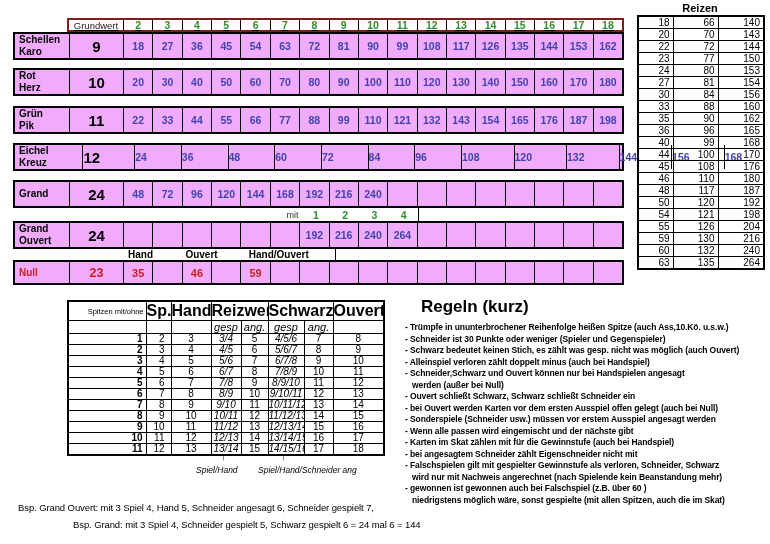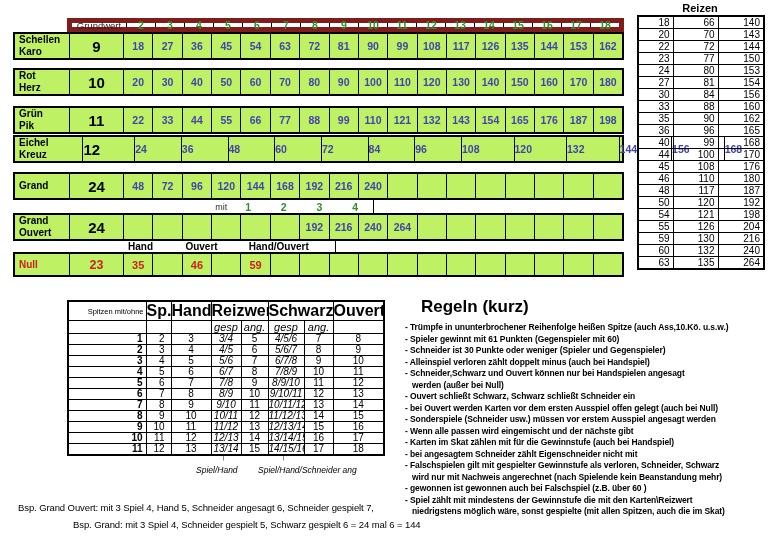--- a/index.html
+++ b/index.html
@@ -6,42 +6,42 @@
   body { background:#888; }
   #screen {
     position:relative; width:770px; height:544px; background:#ffffff;
     font-family:"Liberation Sans", sans-serif; color:#000; overflow:hidden;
   }
 
   
   #main-table { position:absolute; left:13px; top:18px; width:611px; }
   .mt-hrow { display:flex; height:14px; }
   .mt-spacer { width:54px; }
-  .mt-hbox { flex:1; display:flex; border:5px solid #7f1d1d; }
+  .mt-hbox { flex:1; display:flex; border:2px solid #7f1d1d;text-decoration:underline; }
   .mt-gw { width:54px; display:flex; align-items:center; justify-content:center;
            font-size:9.5px; color:#222; }
   .mt-hcell { flex:1; border-left:1px solid #000; display:flex; align-items:center;
               justify-content:center; font-size:10.5px; font-weight:bold; color:#2e8f2e; }
-  .mt-row { display:flex; height:28px; border:2px solid #000; background:#bef264; }
+  .mt-row { display:flex; height:28px; border:2px solid #000; background:#f0abfc; }
   .mt-label { width:54px; padding-left:4px; display:flex; flex-direction:column;
               justify-content:center; font-size:10px; font-weight:bold; line-height:1.2; }
   .mt-base { width:54px; border-left:1px solid #000; display:flex; align-items:center;
              justify-content:center; font-size:15px; font-weight:bold; }
   .mt-cell { flex:1; border-left:1px solid #000; display:flex; align-items:center;
              justify-content:center; font-size:10.5px; font-weight:bold; color:#4343ae; }
   .mt-row.null-row { height:25px; }
   .mt-row.null-row .mt-label, .mt-row.null-row .mt-base,
   .mt-row.null-row .mt-cell { color:#cc1f1f; }
   .mt-row.null-row .mt-base { font-size:12.5px; }
   .mt-row.null-row .mt-cell { font-size:11px; }
   .mt-subrow { display:flex; }
   .sub-spacer { width:110px; }
   .sub-cells { flex:1; display:flex; }
   .sub-cell { flex:1; display:flex; align-items:center; justify-content:center; }
-  .mit-row { height:13px;flex-direction:column; }
+  .mit-row { height:13px; }
   .mit-label { justify-content:flex-end; padding-right:3px; font-size:9px; color:#333; }
   .mit-val { font-size:10.5px; font-weight:bold; color:#2e8f2e; }
   .nullhdr-row { height:11px; }
   .nh-label { justify-content:flex-start; padding-left:5px; font-size:10px;
               font-weight:bold; white-space:nowrap; overflow:visible; }
   .vline-left { border-left:1px solid #000; }
 
   
   #reizen { position:absolute; left:637px; top:2px; width:126px; }
   .rz-title { text-align:center; font-size:11px; font-weight:bold; height:13px; }
@@ -171,21 +171,21 @@
         <div class="mt-cell">110</div>
         <div class="mt-cell">121</div>
         <div class="mt-cell">132</div>
         <div class="mt-cell">143</div>
         <div class="mt-cell">154</div>
         <div class="mt-cell">165</div>
         <div class="mt-cell">176</div>
         <div class="mt-cell">187</div>
         <div class="mt-cell">198</div>
       </div>
-      <div class="mt-row" style="margin-top: 1px; gap: 34px;">
+      <div class="mt-row" style="margin-top: 9px; gap: 34px;">
         <div class="mt-label">
           <div>Eichel</div>
           <div>Kreuz</div>
         </div>
         <div class="mt-base">12</div>
         <div class="mt-cell">24</div>
         <div class="mt-cell">36</div>
         <div class="mt-cell">48</div>
         <div class="mt-cell">60</div>
         <div class="mt-cell">72</div>
@@ -585,35 +585,34 @@
 
   <div class="arrow" style="left:221px; top:450px;">↑</div>
   <div class="arrow" style="left:281px; top:450px;">↑</div>
   <div class="arrow-label" style="left:196px; top:465px;">Spiel/Hand</div>
   <div class="arrow-label" style="left:258px; top:465px;">Spiel/Hand/Schneider ang</div>
 
   <div id="regeln">
     <div class="rg-title">Regeln (kurz)</div>
     <div id="rules-list">
         <div class="rule-line">Trümpfe in ununterbrochener Reihenfolge heißen Spitze (auch Ass,10.Kö. u.s.w.)</div>
-        <div class="rule-line">Spieler gewinnt mit 61 Punkten (Gegenspieler mit 60)</div>
         <div class="rule-line">Schneider ist 30 Punkte oder weniger (Spieler und Gegenspieler)</div>
+        <div class="rule-line">Schwarz bedeutet keinen Stich, es zählt was gesp. nicht was möglich (auch Ouvert)</div>
         <div class="rule-line">Alleinspiel verloren zählt doppelt minus (auch bei Handspiel)</div>
         <div class="rule-line">Schneider,Schwarz und Ouvert können nur bei Handspielen angesagt</div>
         <div class="rule-line cont">werden (außer bei Null)</div>
         <div class="rule-line">Ouvert schließt Schwarz, Schwarz schließt Schneider ein</div>
         <div class="rule-line">bei Ouvert werden Karten vor dem ersten Ausspiel offen gelegt (auch bei Null)</div>
         <div class="rule-line">Sonderspiele (Schneider usw.) müssen vor erstem Ausspiel angesagt werden</div>
         <div class="rule-line">Wenn alle passen wird eingemischt und der nächste gibt</div>
         <div class="rule-line">Karten im Skat zählen mit für die Gewinnstufe (auch bei Handspiel)</div>
         <div class="rule-line">bei angesagtem Schneider zählt Eigenschneider nicht mit</div>
         <div class="rule-line">Falschspielen gilt mit gespielter Gewinnstufe als verloren, Schneider, Schwarz</div>
         <div class="rule-line cont">wird nur mit Nachweis angerechnet (nach Spielende kein Beanstandung mehr)</div>
         <div class="rule-line">gewonnen ist gewonnen auch bei Falschspiel (z.B. über 60 )</div>
-        <div class="rule-line">Spiel zählt mit mindestens der Gewinnstufe die mit den Karten\Reizwert</div>
         <div class="rule-line cont">niedrigstens möglich wäre, sonst gespielte (mit allen Spitzen, auch die im Skat)</div>
       </div>
   </div>
 
   <div id="examples">
       <div class="ex-line">Bsp. Grand Ouvert: mit 3 Spiel 4, Hand 5, Schneider angesagt 6, Schneider gespielt 7,</div>
       <div class="ex-line">Bsp. Grand: mit 3 Spiel 4, Schneider gespielt 5, Schwarz gespielt 6 = 24 mal 6 = 144</div>
     </div>
 
 </div>

